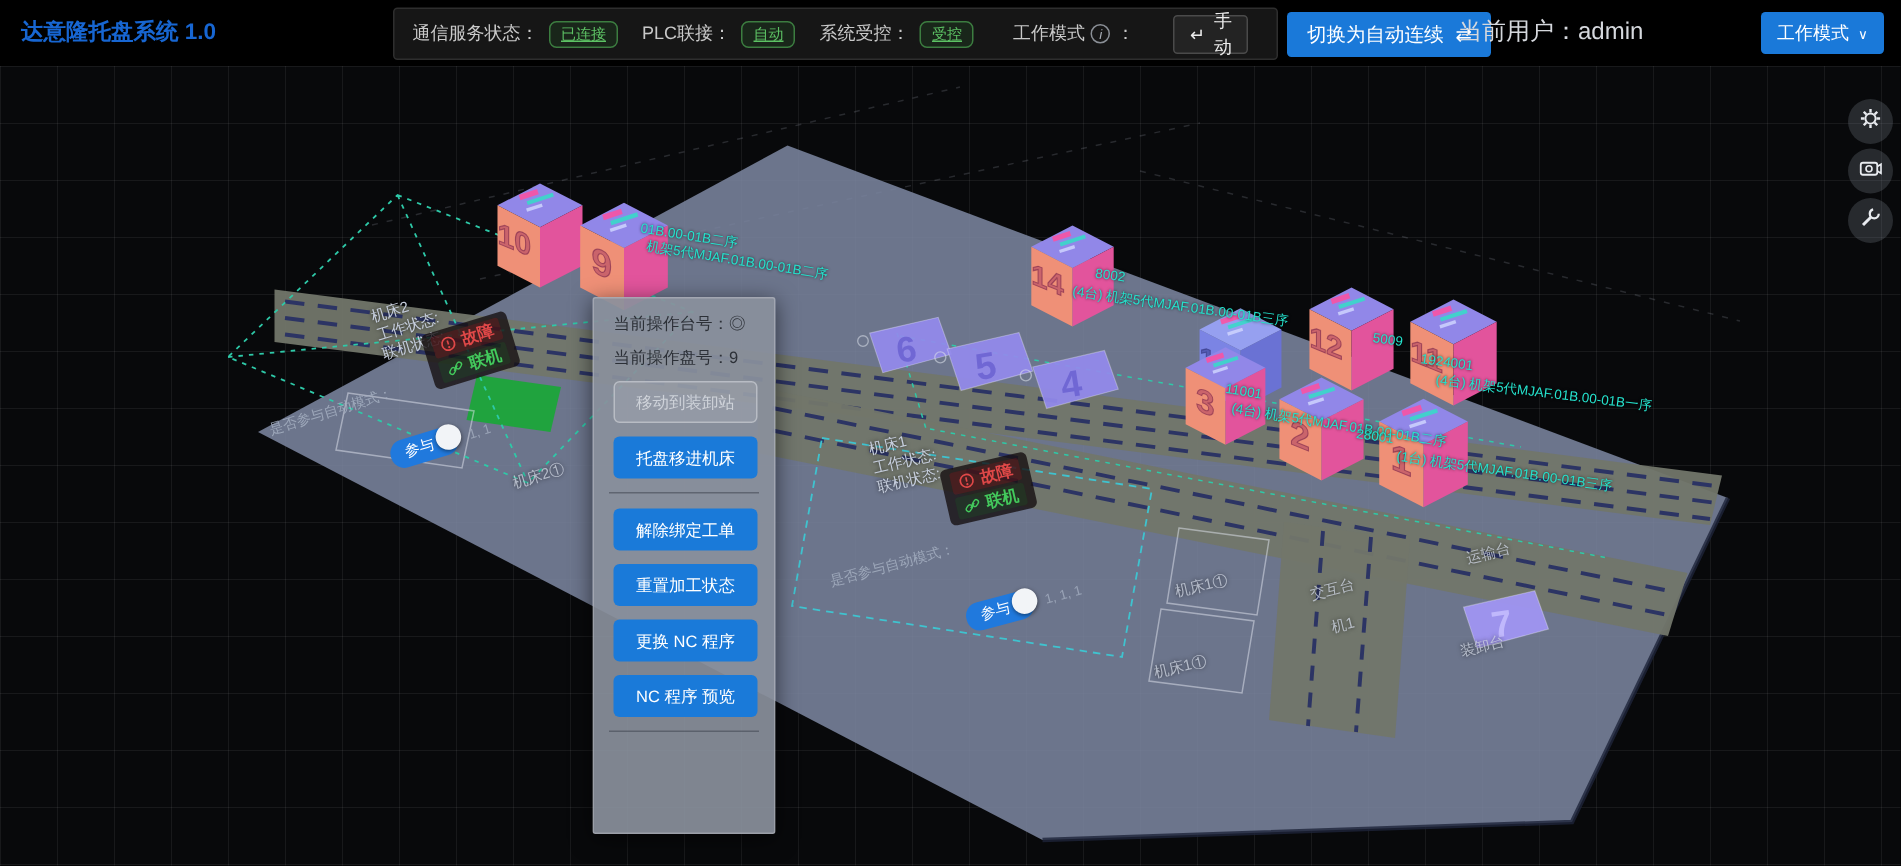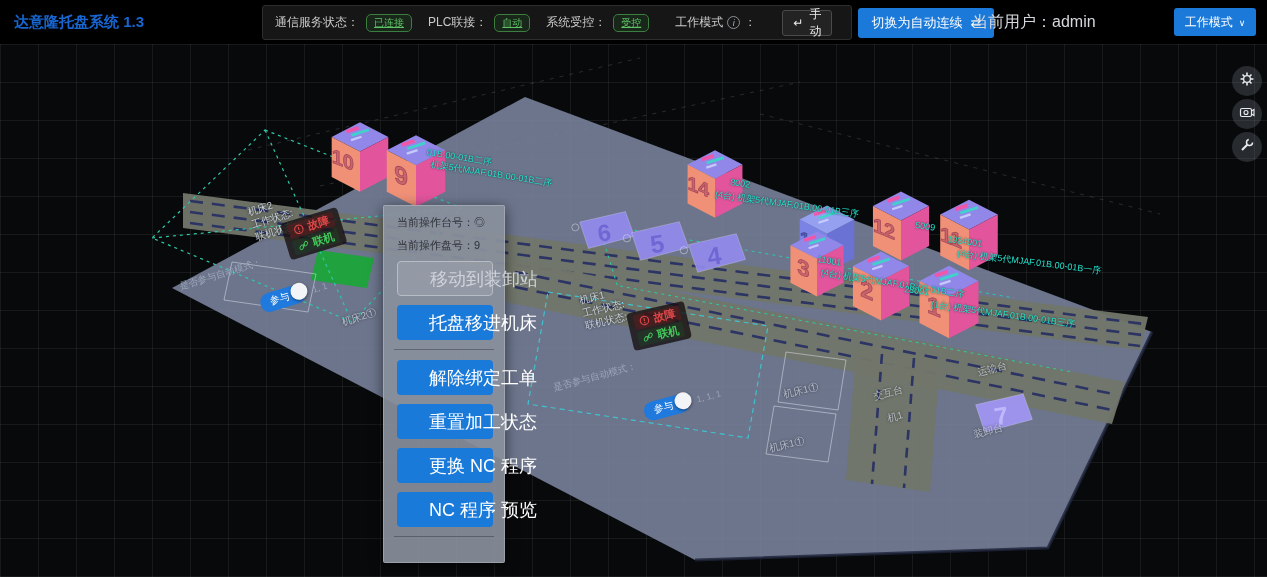--- a/index.html
+++ b/index.html
@@ -53,34 +53,34 @@
     transform-origin:left top; white-space:nowrap; text-shadow:0 0 3px rgba(0,0,0,.6); }
   .cyan { position:absolute; z-index:5; font-size:9px; color:#25e2cd; transform-origin:left top;
     white-space:nowrap; text-shadow:0 0 2px rgba(0,0,0,.8); }
 
   
   .menu { position:absolute; left:383px; top:154px; width:122px; height:358px; z-index:10;
     background:rgba(138,144,156,.92); border:1px solid rgba(255,255,255,.22); border-radius:2px;
     box-shadow:0 3px 14px rgba(0,0,0,.55); padding:9px 13px 6px 13px; }
   .menu-line { font-size:11px; color:#2c3037; margin-bottom:8px; white-space:nowrap; }
   .menu-line b { font-weight:normal; }
-  .mbtn { display:block; width:96px; height:35px; margin:0 0 9px 0; border-radius:4px; border:none;
-    background:#1a7ad9; color:#fff; font-size:18px; cursor:pointer; font-family:"Liberation Sans",sans-serif; white-space:nowrap;padding-left:32px; }
+  .mbtn { display:block; width:96px; height:28px; margin:0 0 9px 0; border-radius:4px; border:none;
+    background:#1a7ad9; color:#fff; font-size:11px; cursor:pointer; font-family:"Liberation Sans",sans-serif; white-space:nowrap; }
   .mbtn.disabled { background:rgba(255,255,255,.10); border:1px solid #b8bcc4; color:#ced2d9; cursor:default; }
   .mdiv { border:none; border-top:1px solid rgba(62,67,78,.55); margin:2px -3px 10px -3px; }
 
   
   .fab { position:absolute; left:1232px; width:30px; height:30px; border-radius:50%; z-index:12;
     background:rgba(150,160,175,.22); display:flex; align-items:center; justify-content:center; cursor:pointer; }
 </style>
 </head>
 <body>
 
 <div class="header">
-  <div class="title">达意隆托盘系统 1.3</div>
+  <div class="title">达意隆托盘系统 1.0</div>
 
   <div class="strip">
     <span id="statuses" style="display:inline-flex;gap:16px;">
         <span class="st-item">
           <span class="st-label">通信服务状态：</span>
                   <span class="st-badge">已连接</span>
         </span>
         <span class="st-item">
           <span class="st-label">PLC联接：</span>
                   <span class="st-badge">自动</span>
@@ -389,21 +389,21 @@
         </svg></span>
     </div>
     <div class="fab" style="top: 88px;">
       <span><svg width="16" height="16" viewBox="0 0 16 16">
           <circle cx="10.5" cy="5.5" r="3" fill="none" stroke="#e8ebef" stroke-width="1.5" stroke-dasharray="13 6"></circle>
           <line x1="3" y1="13" x2="8.2" y2="7.8" stroke="#e8ebef" stroke-width="2"></line>
         </svg></span>
     </div>
   </div>
 
-<div class="menu" style="top:205px;">
+<div class="menu" style="top:198px;margin-left:12px;">
   <div id="menu-lines">
       <div class="menu-line"><span>当前操作台号：</span><b>◎</b></div>
       <div class="menu-line"><span>当前操作盘号：</span><b>9</b></div>
     </div>
   <div id="menu-buttons">
       <button class="mbtn disabled">移动到装卸站</button>
       <button class="mbtn">托盘移进机床</button>
       <hr class="mdiv">
       <button class="mbtn">解除绑定工单</button>
       <button class="mbtn">重置加工状态</button>

